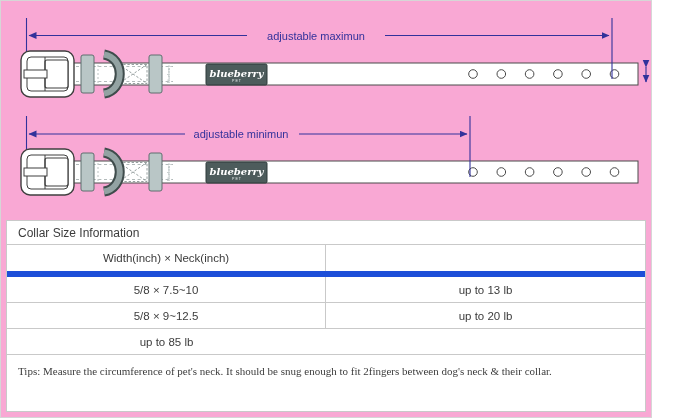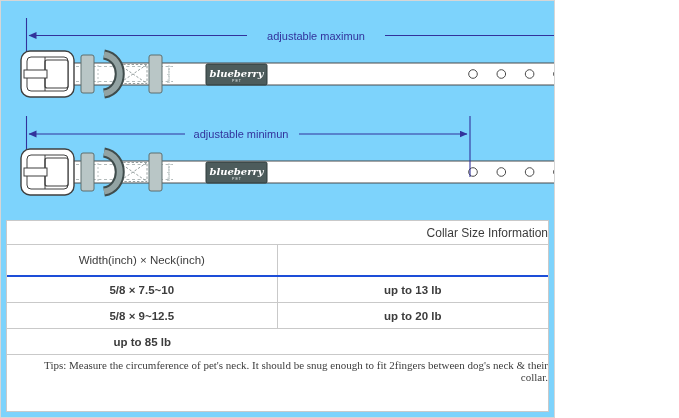--- a/index.html
+++ b/index.html
@@ -1,38 +1,38 @@
 <!DOCTYPE html>
 <html><head>
 <meta charset="utf-8">
 <style>
   html,body{margin:0;padding:0;background:#fff;}
   .screenshot{
-    position:relative;width:555px;height:418px;background:#7dd3fc;
+    position:relative;width:652px;height:418px;background:#f9a8d4;
     font-family:"Liberation Sans", sans-serif;color:#3a3a3a;overflow:hidden;
-    border:1px solid #d6d6d6;box-sizing:border-box;text-align:right;
+    border:1px solid #d6d6d6;box-sizing:border-box;
   }
   .diagram{position:absolute;left:0;top:0;width:679px;height:214px;}
   .diagram svg{display:block;}
   .ann{stroke:#32329b;stroke-width:1.1;fill:none;}
   .annt{fill:#32329b;font-size:11px;font-family:"Liberation Sans",sans-serif;}
   .widtht{fill:#32329b;font-size:10.5px;font-family:"Liberation Sans",sans-serif;}
   .brand-script{fill:#fff;font-size:10px;font-style:italic;font-weight:bold;font-family:"DejaVu Serif",serif;}
   .brand-sub{fill:#e8ecec;font-size:3.6px;letter-spacing:1px;font-family:"Liberation Sans",sans-serif;}
   .tagtxt{fill:#9aa8a8;font-size:4.2px;font-family:"Liberation Sans",sans-serif;}
 
   .sizetable{
     position:absolute;left:5px;right:5px;top:219px;bottom:5px;
     border:1px solid #c9c9c9;box-sizing:border-box;background:#fff;
     font-size:11.5px;color:#3c3c3c;
   }
   .t-title{height:24px;line-height:24px;padding-left:11px;font-size:12px;
     border-bottom:1px solid #c9c9c9;box-sizing:border-box;}
-  .t-head{display:flex;height:32px;border-bottom:2px solid #1d4ed8;box-sizing:border-box;}
-  .t-row{display:flex;height:26px;border-bottom:1px solid #c9c9c9;box-sizing:border-box;font-weight:bold;}
+  .t-head{display:flex;height:32px;border-bottom:6px solid #1d4ed8;box-sizing:border-box;}
+  .t-row{display:flex;height:26px;border-bottom:1px solid #c9c9c9;box-sizing:border-box;}
   .cell-l,.cell-r{width:50%;display:flex;align-items:center;justify-content:center;box-sizing:border-box;}
   .cell-l{border-right:1px solid #c9c9c9;}
   .t-tips{height:32px;display:flex;align-items:center;padding-left:11px;font-size:11px;font-family:Liberation Serif, serif;}
 </style>
 </head>
 <body>
 
 <div class="screenshot">
 
   <div class="diagram">

